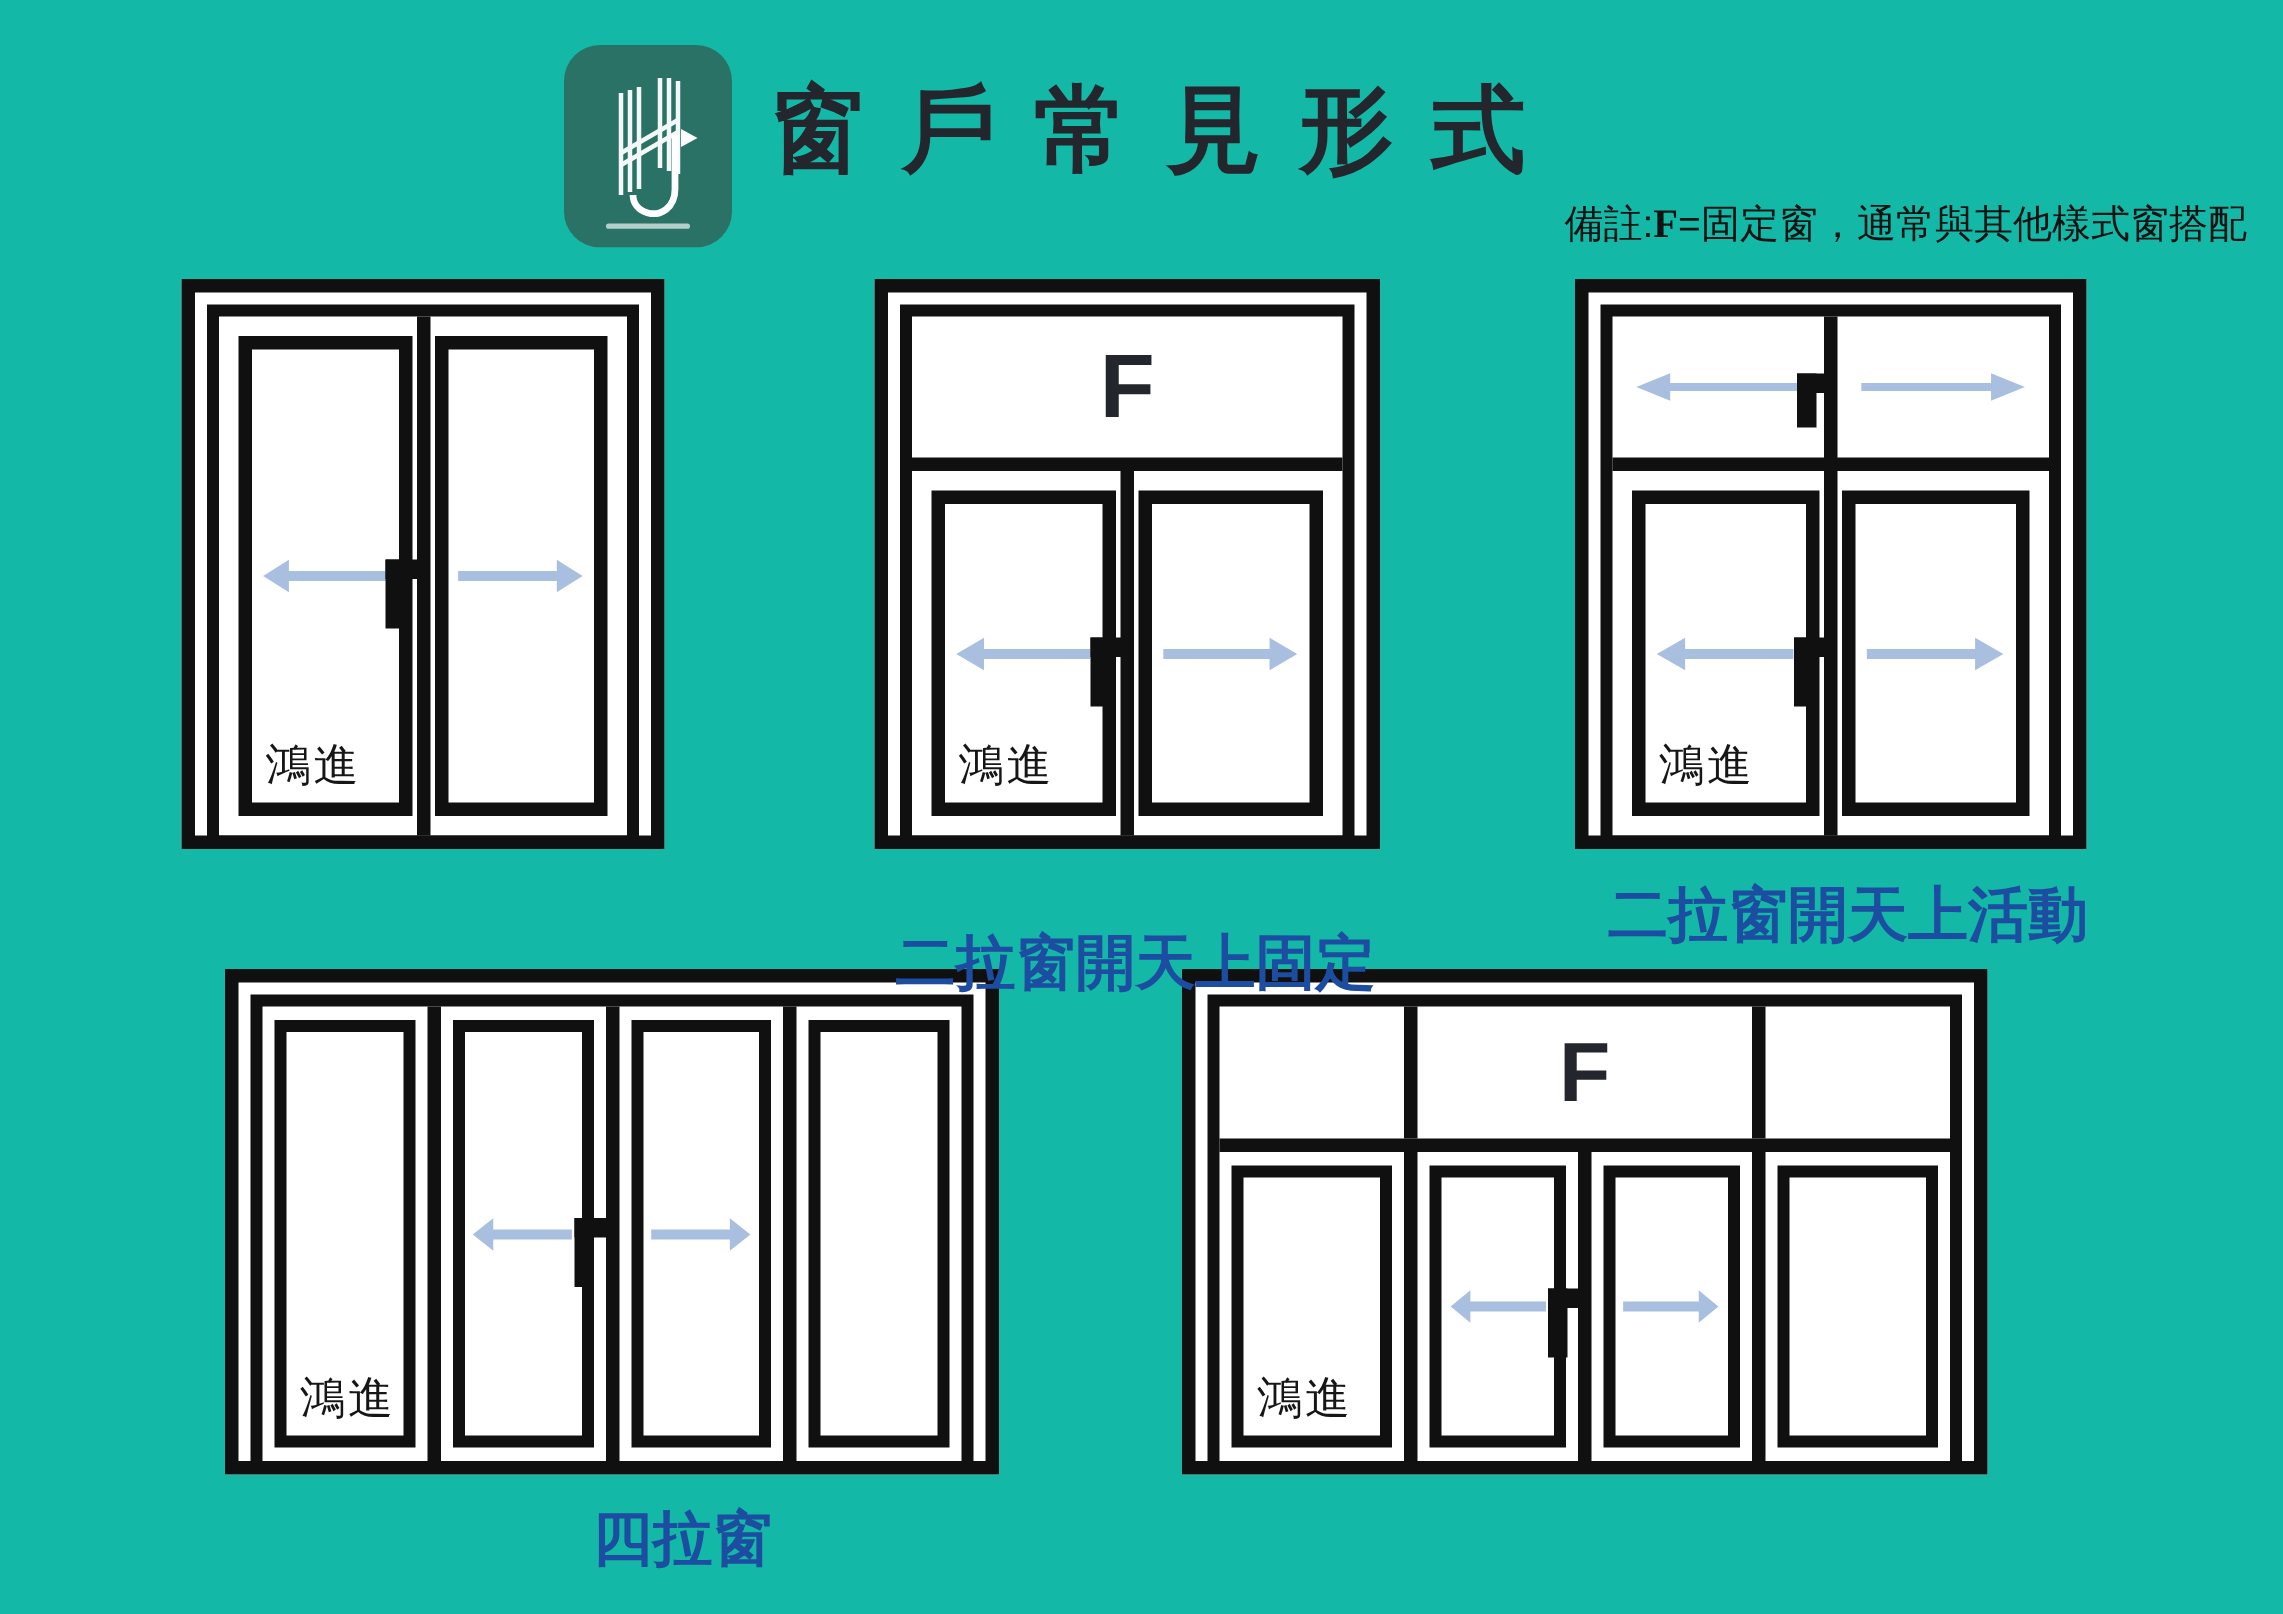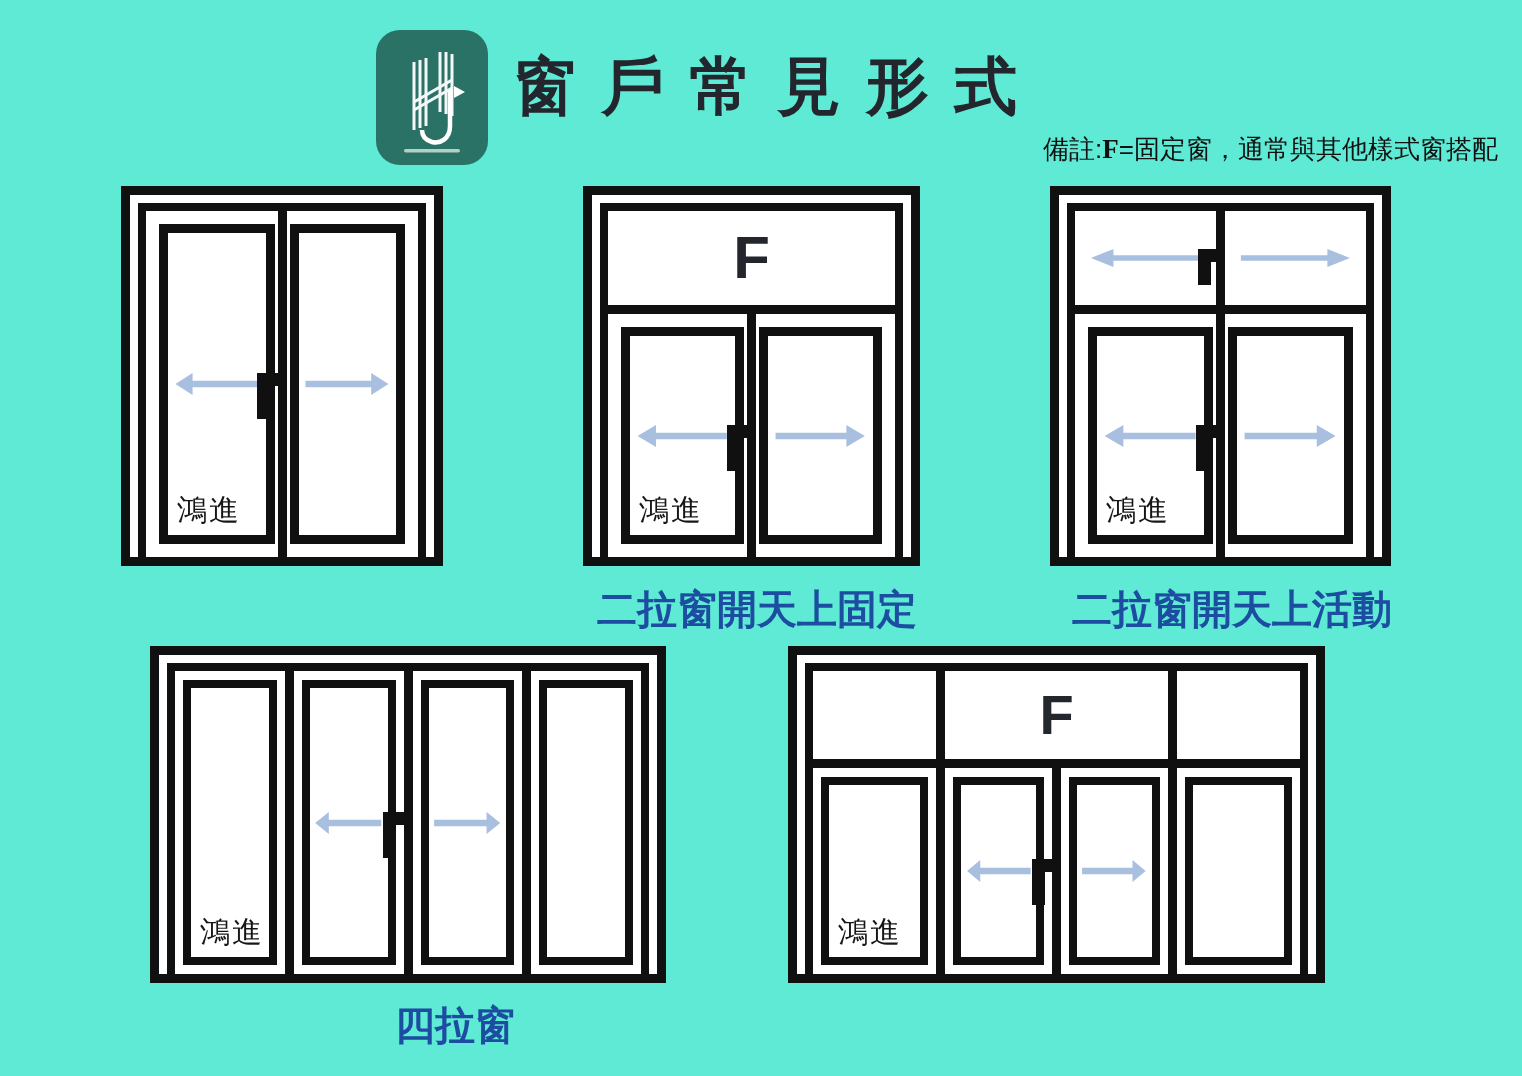--- a/index.html
+++ b/index.html
@@ -1,18 +1,18 @@
 <!DOCTYPE html>
 <html><head>
 <meta charset="utf-8">
 <style>
   * { margin:0; padding:0; box-sizing:border-box; }
   html,body { background:#ffffff; }
   body { font-family:"Liberation Sans", sans-serif; }
-  .canvas { position:relative; width:1522px; height:1076px; background:#5eead4; overflow:hidden; }
+  .canvas { position:relative; width:1522px; height:1076px; background:#14b8a6; overflow:hidden; }
 
   
   .logo { position:absolute; left:376px; top:30px; width:112px; height:135px; }
   .title { position:absolute; left:513px; top:44px; font-size:63px; font-weight:800;
            letter-spacing:0.40em; color:#23262d; white-space:nowrap; }
   .note { position:absolute; left:1043px; top:132px; font-size:26px; color:#121212;
           white-space:nowrap; font-weight:500; }
   .note .note-f { font-family:"Liberation Serif", serif; font-weight:800; font-size:27px; }
 
   
@@ -57,21 +57,21 @@
   .h-low  { top:calc((100% + 103px)/2 - 11px); }
   .h-low5 { top:calc((100% + 97px)/2 - 12px); }
   .h-top  { top:38px; height:36px; width:25px; }
 
   .brand { position:absolute; left:9px; bottom:4px; font-size:30px;
            color:#161616; font-weight:400; letter-spacing:2px; white-space:nowrap;margin-top:20px; }
 
   .caption { position:absolute; font-size:40px; font-weight:700; color:#1c4da0;
              white-space:nowrap; transform:translateX(-50%); }
   .cap1 { left:292px;  top:582px; }
-  .cap2 { left:757px;  top:582px; }
+  .cap2 { left:757px;  top:614px; }
   .cap3 { left:1232px; top:582px;text-align:center; }
   .cap4 { left:455px;  top:998px; }
   .cap5 { left:1060px; top:1003px; }
 
   
   .w1 { left:121px;  top:186px; width:322px; height:380px; }
   .w2 { left:583px;  top:186px; width:337px; height:380px; }
   .w3 { left:1050px; top:186px; width:341px; height:380px; }
   .w4 { left:150px;  top:646px; width:516px; height:337px; }
   .w5 { left:788px;  top:646px; width:537px; height:337px; }

